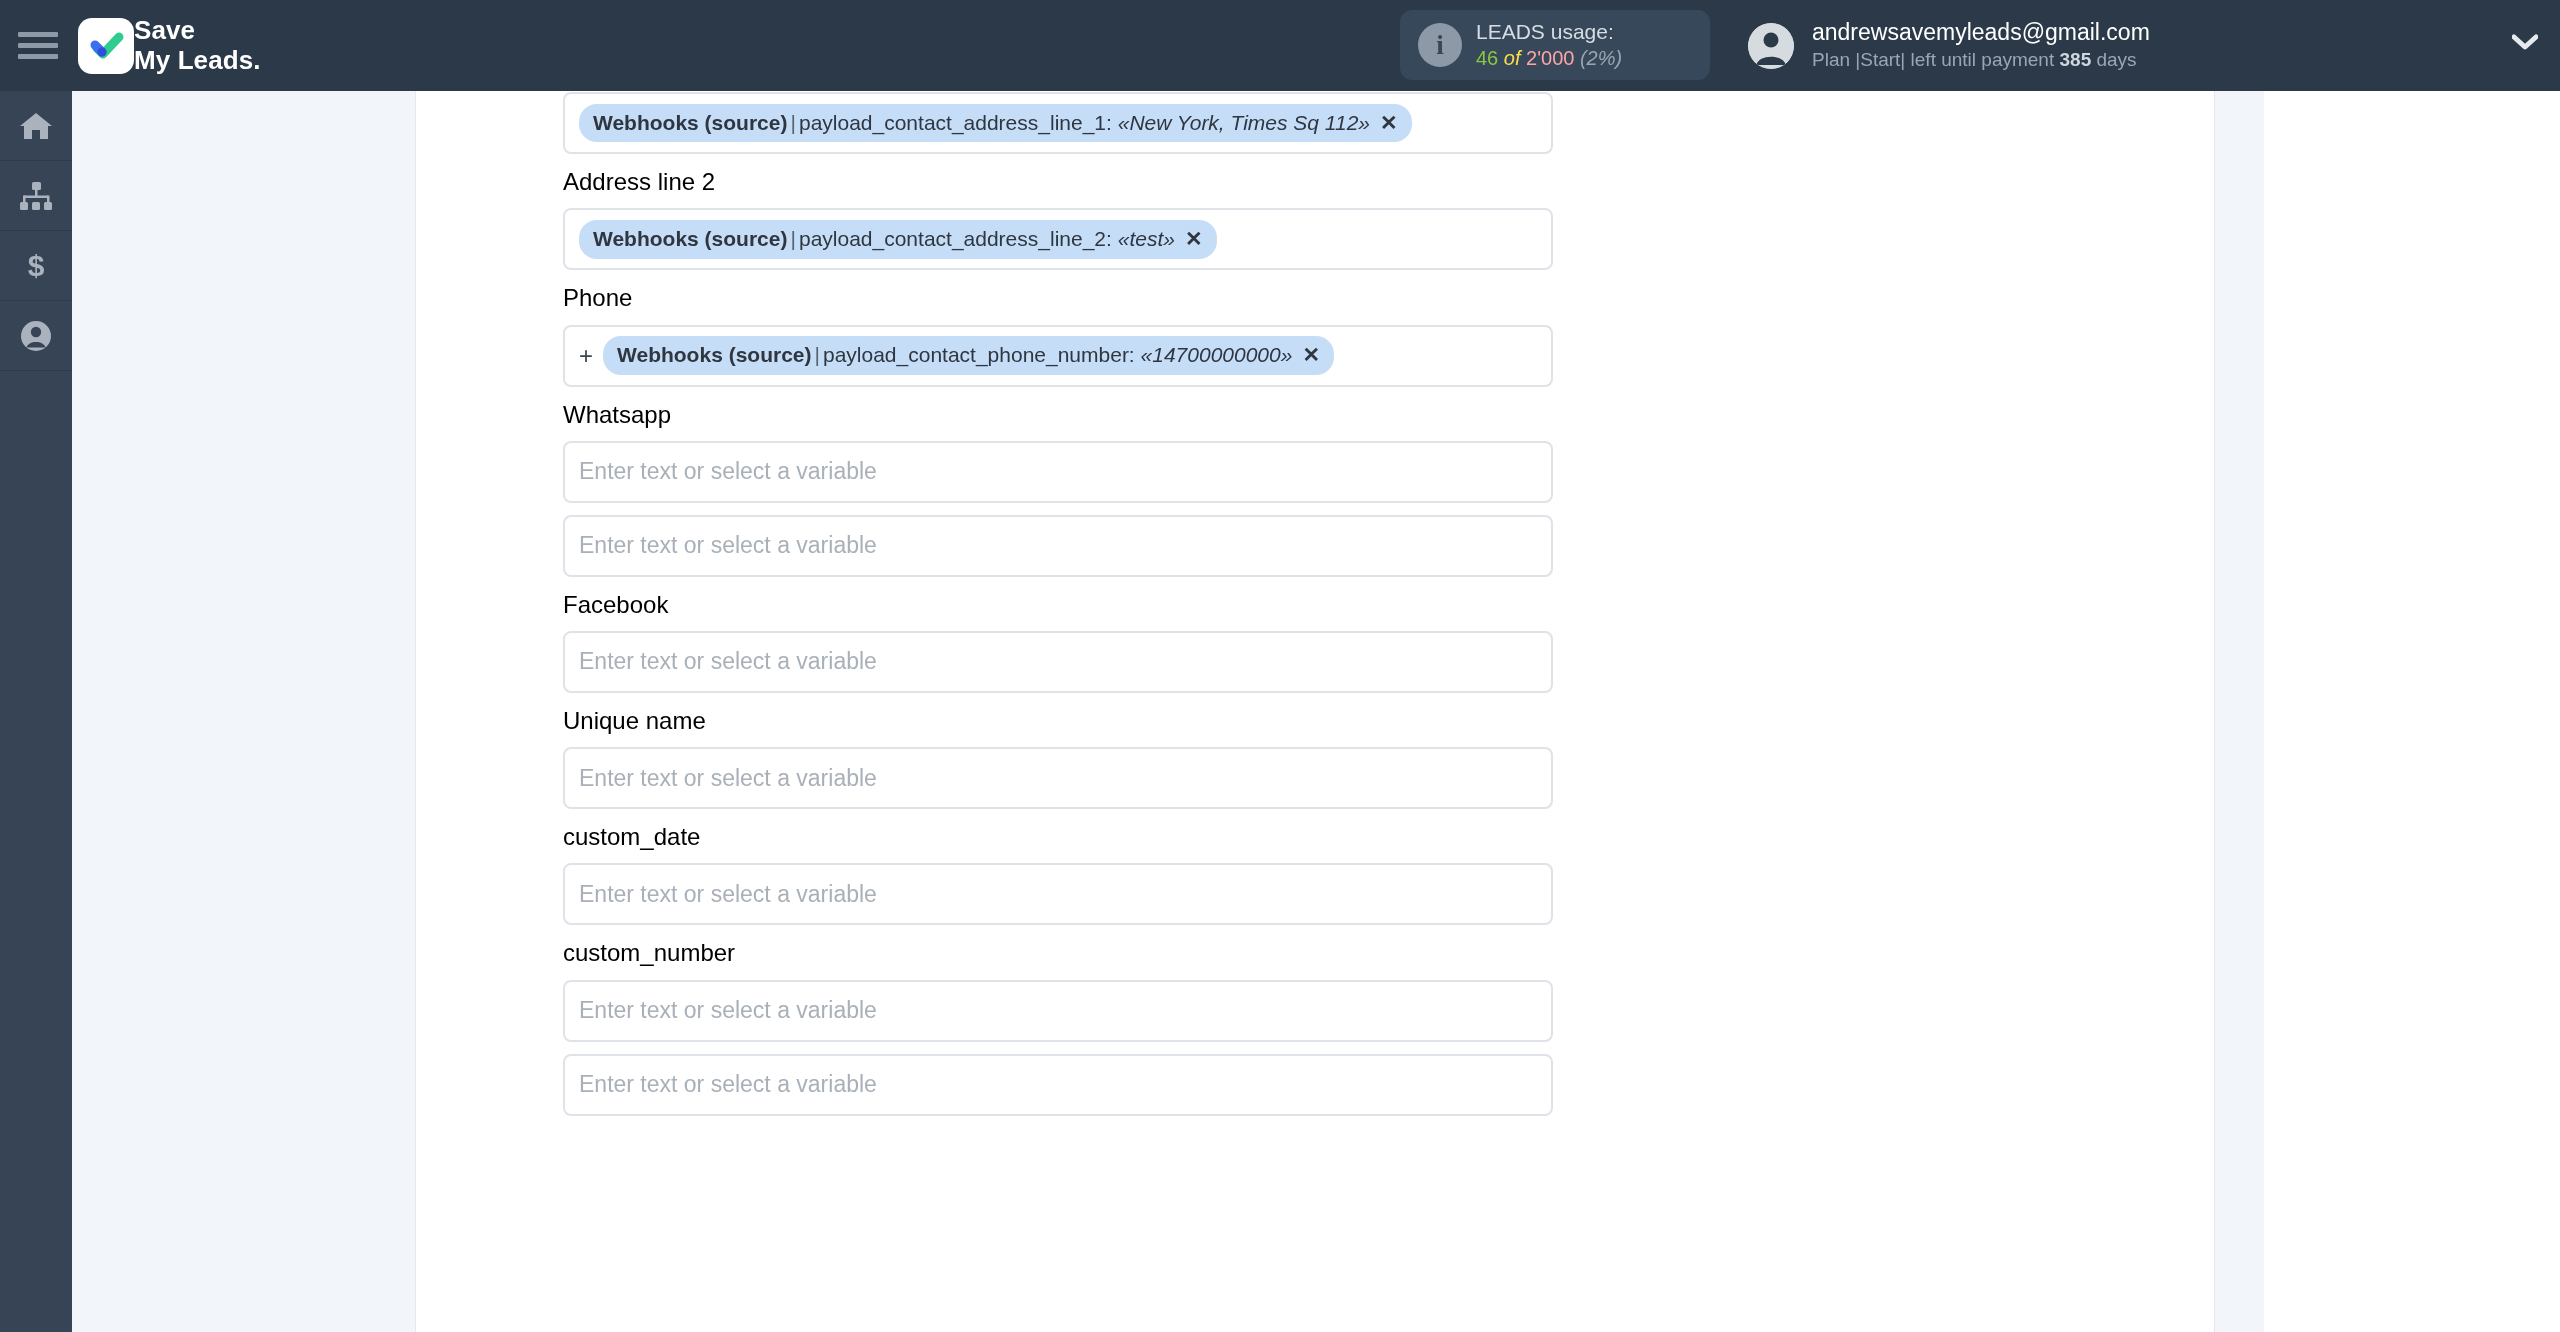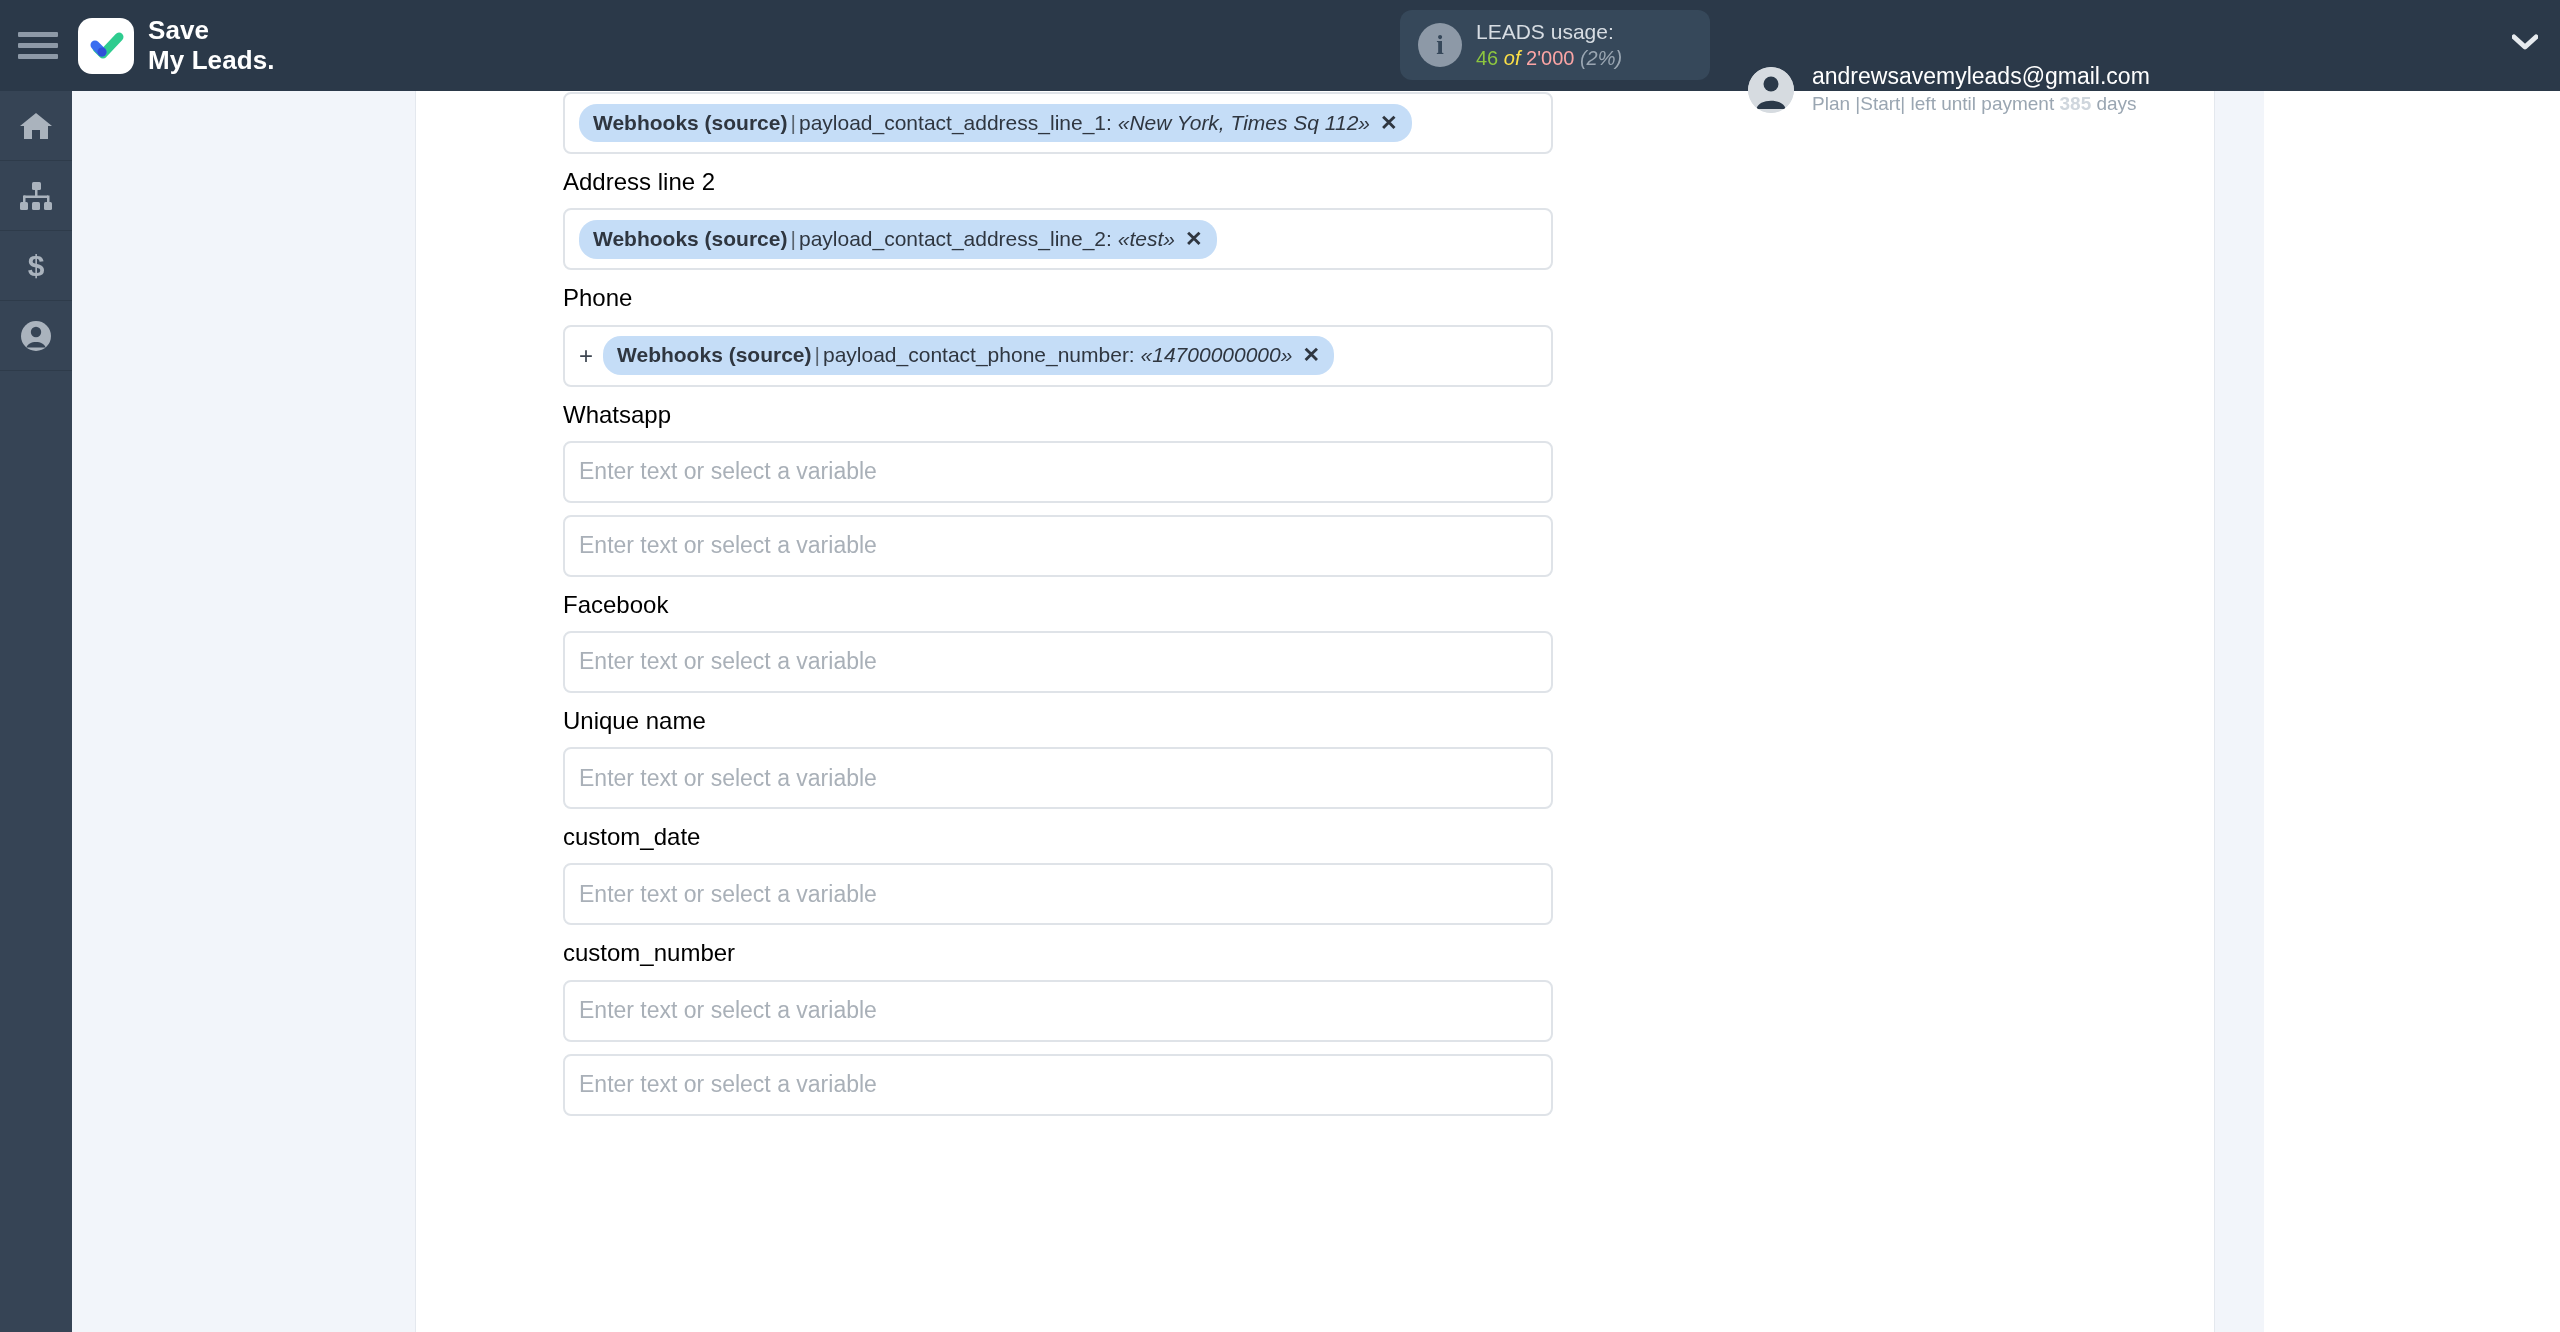--- a/index.html
+++ b/index.html
@@ -32,21 +32,21 @@
   }
   .hamburger span {
     display: block;
     height: 5px; width: 100%;
     background: #8d99a7;
     border-radius: 1px;
   }
 
   .brand {
     display: flex; align-items: center;
-    gap: 14px;
+    gap: 0;
     cursor: pointer;
   }
   .logo-box {
     width: 56px; height: 56px;
     background: #ffffff;
     border-radius: 14px;
     display: flex; align-items: center; justify-content: center;
   }
   .brand-text {
     color: #ffffff;
@@ -91,21 +91,20 @@
   .usage-sub .tot { color: #fca5a5; font-style: normal; margin-top: 47px; }
   .usage-sub .pct { color: #9aa6b2; }
 
   .account {
     position: absolute;
     left: 1748px; top: 0;
     height: 91px;
     display: flex; align-items: center;
     gap: 18px;
     cursor: pointer;
-    margin-top: 44px;
   }
   .avatar {
     width: 46px; height: 46px;
     border-radius: 50%;
     background: #d6dbe0;
     display: flex; align-items: flex-end; justify-content: center;
     overflow: hidden;
     flex: 0 0 auto;
   }
   .acct-lines { line-height: 1.3; }

